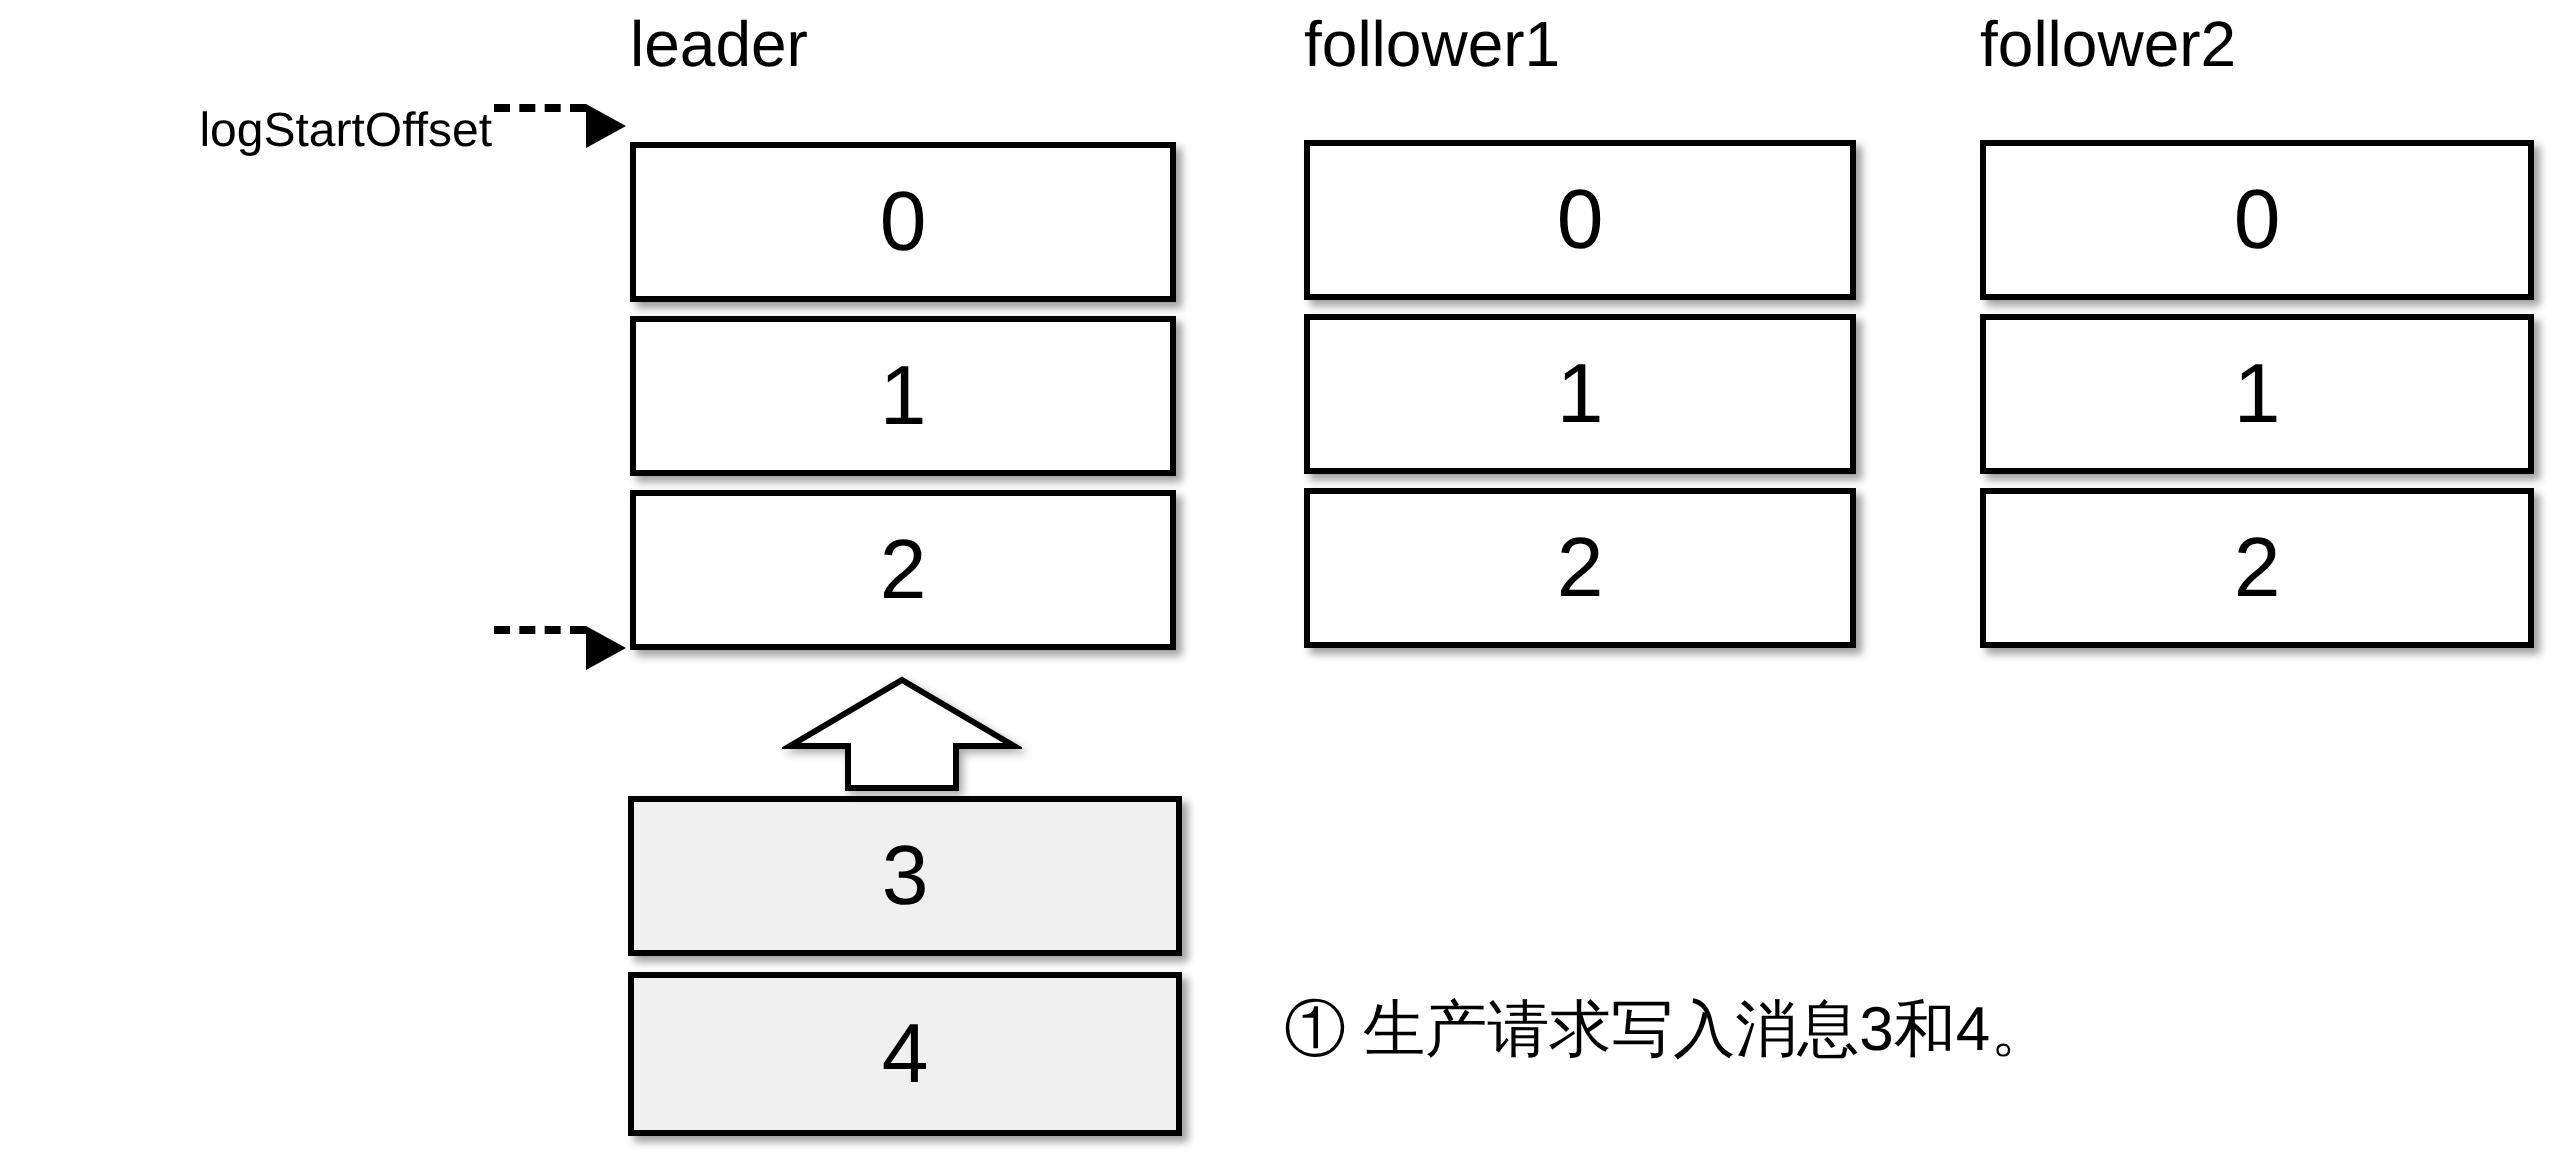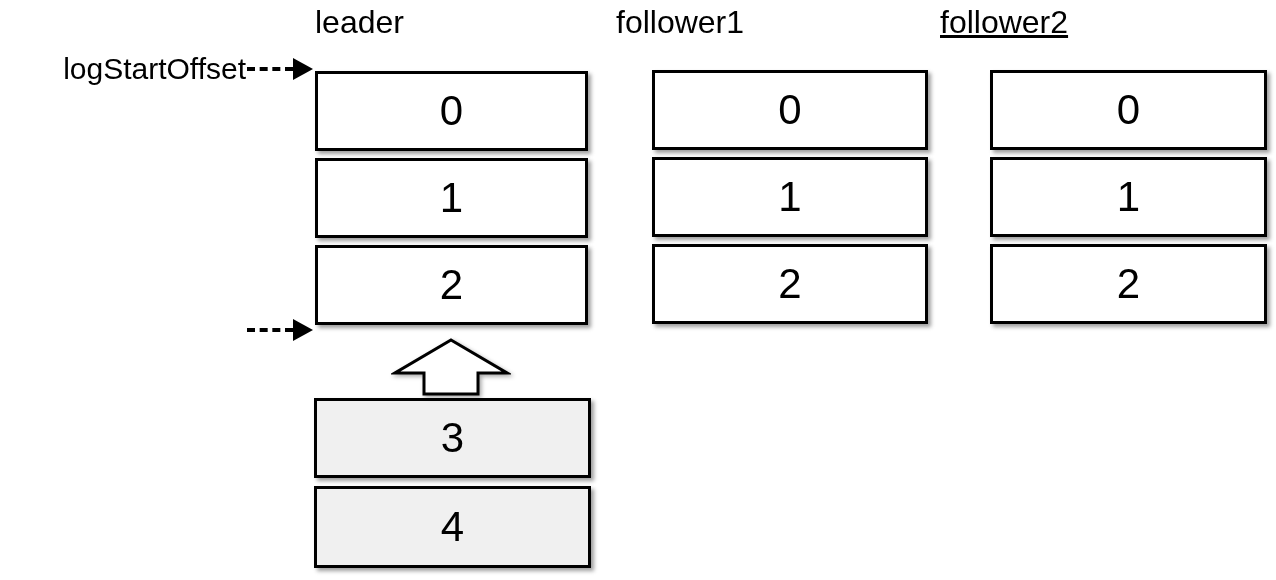--- a/index.html
+++ b/index.html
@@ -33,23 +33,22 @@
     align-items: center;
     justify-content: center;
     font-size: 42px;
     color: #000;
   }
   .log-box.pending { background: #f0f0f0; }
   .pointer {
     position: absolute;
     height: 34px;
     display: flex;
-    align-items: center;
     justify-content: flex-end;
-    font-size: 30px;
+    font-size: 24px;
     white-space: nowrap;
     color: #000;
   }
   .pointer .dash {
     width: 46px;
     height: 0;
     border-top: 4px dashed #000;
     margin-left: 1px;
   }
   .pointer .tri {
@@ -73,22 +72,22 @@
     white-space: nowrap;
     color: #000;
   }
 </style>
 </head>
 <body>
 
 <div class="canvas">
 
   <div class="col-header" style="left:315px; width:273px;">leader</div>
-  <div class="col-header" style="left:616px; width:276px;">follower1</div>
-  <div class="col-header" style="left:940px; width:277px;text-decoration:underline;">follower2</div>
+  <div class="col-header" style="left:652px; width:276px;">follower1</div>
+  <div class="col-header" style="left:990px; width:277px;">follower2</div>
 
   <div class="log-box" style="left:315px; top:71px; width:273px;">
     <span>0</span>
   </div>
   <div class="log-box" style="left:315px; top:158px; width:273px;">
     <span>1</span>
   </div>
   <div class="log-box" style="left:315px; top:245px; width:273px;">
     <span>2</span>
   </div>
@@ -128,14 +127,15 @@
 
   <div class="pointer" style="left:5px; top:313px; width:308px;">
     <span class="dash"></span>
     <span class="tri"></span>
   </div>
 
   <svg class="block-arrow" width="120" height="60" viewBox="0 0 120 60">
     <polygon points="60,3 116,36 87,36 87,57 33,57 33,36 4,36" fill="#ffffff" stroke="#000000" stroke-width="3" stroke-linejoin="miter"></polygon>
   </svg>
 
+  <div class="caption">① 生产请求写入消息3和4。</div>
 
 </div>
 
 </body></html>

